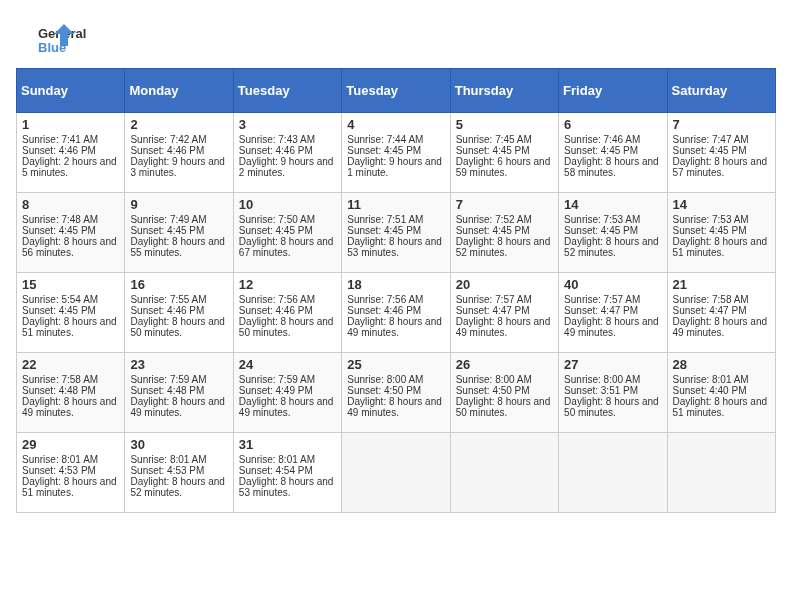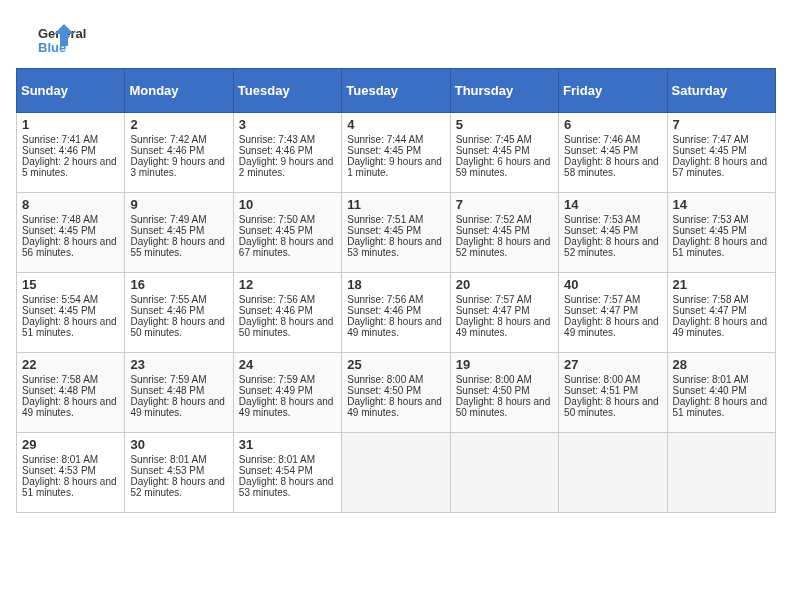--- a/index.html
+++ b/index.html
@@ -142,22 +142,22 @@
         <td><span class="day-num">18</span><span>Sunrise: 7:56 AM</span><br><span>Sunset: 4:46 PM</span><br><span>Daylight: 8 hours and 49 minutes.</span></td>
         <td><span class="day-num">20</span><span>Sunrise: 7:57 AM</span><br><span>Sunset: 4:47 PM</span><br><span>Daylight: 8 hours and 49 minutes.</span></td>
         <td><span class="day-num">40</span><span>Sunrise: 7:57 AM</span><br><span>Sunset: 4:47 PM</span><br><span>Daylight: 8 hours and 49 minutes.</span></td>
         <td><span class="day-num">21</span><span>Sunrise: 7:58 AM</span><br><span>Sunset: 4:47 PM</span><br><span>Daylight: 8 hours and 49 minutes.</span></td>
       </tr>
       <tr>
         <td><span class="day-num">22</span><span>Sunrise: 7:58 AM</span><br><span>Sunset: 4:48 PM</span><br><span>Daylight: 8 hours and 49 minutes.</span></td>
         <td><span class="day-num">23</span><span>Sunrise: 7:59 AM</span><br><span>Sunset: 4:48 PM</span><br><span>Daylight: 8 hours and 49 minutes.</span></td>
         <td><span class="day-num">24</span><span>Sunrise: 7:59 AM</span><br><span>Sunset: 4:49 PM</span><br><span>Daylight: 8 hours and 49 minutes.</span></td>
         <td><span class="day-num">25</span><span>Sunrise: 8:00 AM</span><br><span>Sunset: 4:50 PM</span><br><span>Daylight: 8 hours and 49 minutes.</span></td>
-        <td><span class="day-num">19</span><span>Sunrise: 8:00 AM</span><br><span>Sunset: 4:50 PM</span><br><span>Daylight: 8 hours and 50 minutes.</span></td>
-        <td><span class="day-num">27</span><span>Sunrise: 8:00 AM</span><br><span>Sunset: 4:51 PM</span><br><span>Daylight: 8 hours and 50 minutes.</span></td>
+        <td><span class="day-num">26</span><span>Sunrise: 8:00 AM</span><br><span>Sunset: 4:50 PM</span><br><span>Daylight: 8 hours and 50 minutes.</span></td>
+        <td><span class="day-num">27</span><span>Sunrise: 8:00 AM</span><br><span>Sunset: 3:51 PM</span><br><span>Daylight: 8 hours and 50 minutes.</span></td>
         <td><span class="day-num">28</span><span>Sunrise: 8:01 AM</span><br><span>Sunset: 4:40 PM</span><br><span>Daylight: 8 hours and 51 minutes.</span></td>
       </tr>
       <tr>
         <td><span class="day-num">29</span><span>Sunrise: 8:01 AM</span><br><span>Sunset: 4:53 PM</span><br><span>Daylight: 8 hours and 51 minutes.</span></td>
         <td><span class="day-num">30</span><span>Sunrise: 8:01 AM</span><br><span>Sunset: 4:53 PM</span><br><span>Daylight: 8 hours and 52 minutes.</span></td>
         <td><span class="day-num">31</span><span>Sunrise: 8:01 AM</span><br><span>Sunset: 4:54 PM</span><br><span>Daylight: 8 hours and 53 minutes.</span></td>
         <td class="empty"></td>
         <td class="empty"></td>
         <td class="empty"></td>
         <td class="empty"></td>

